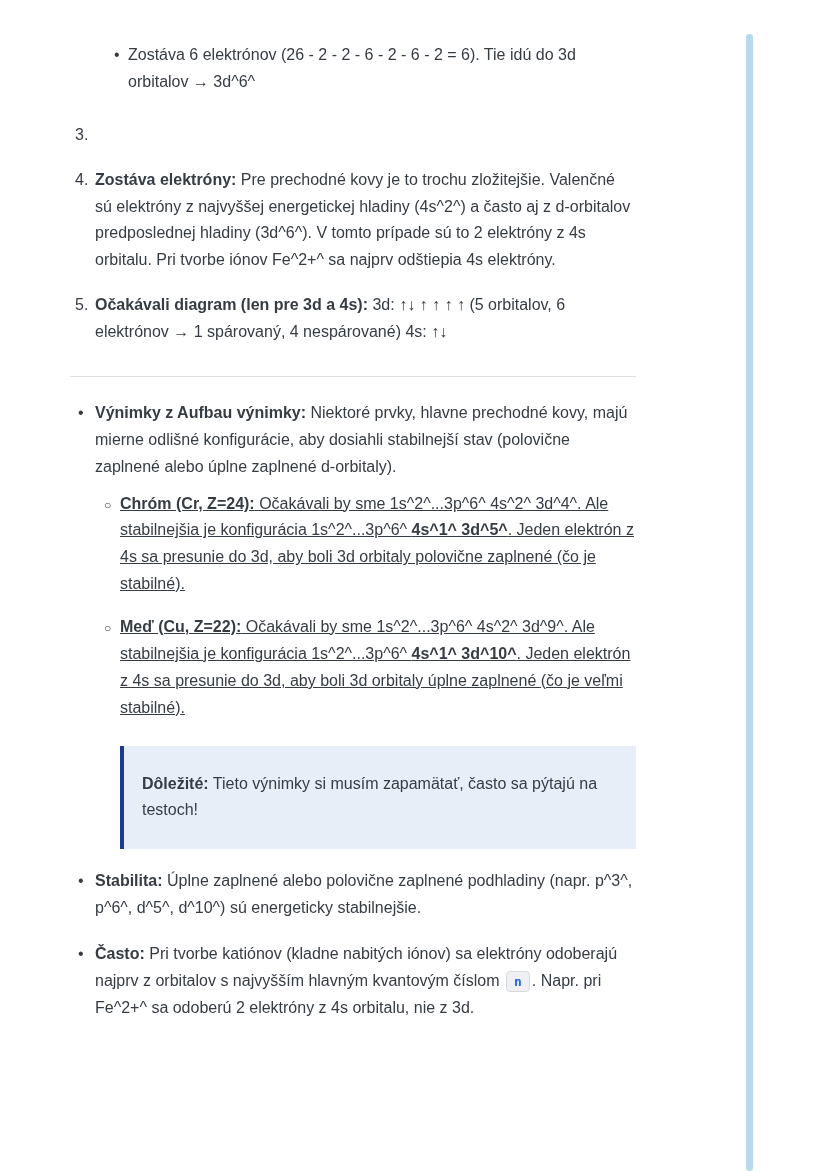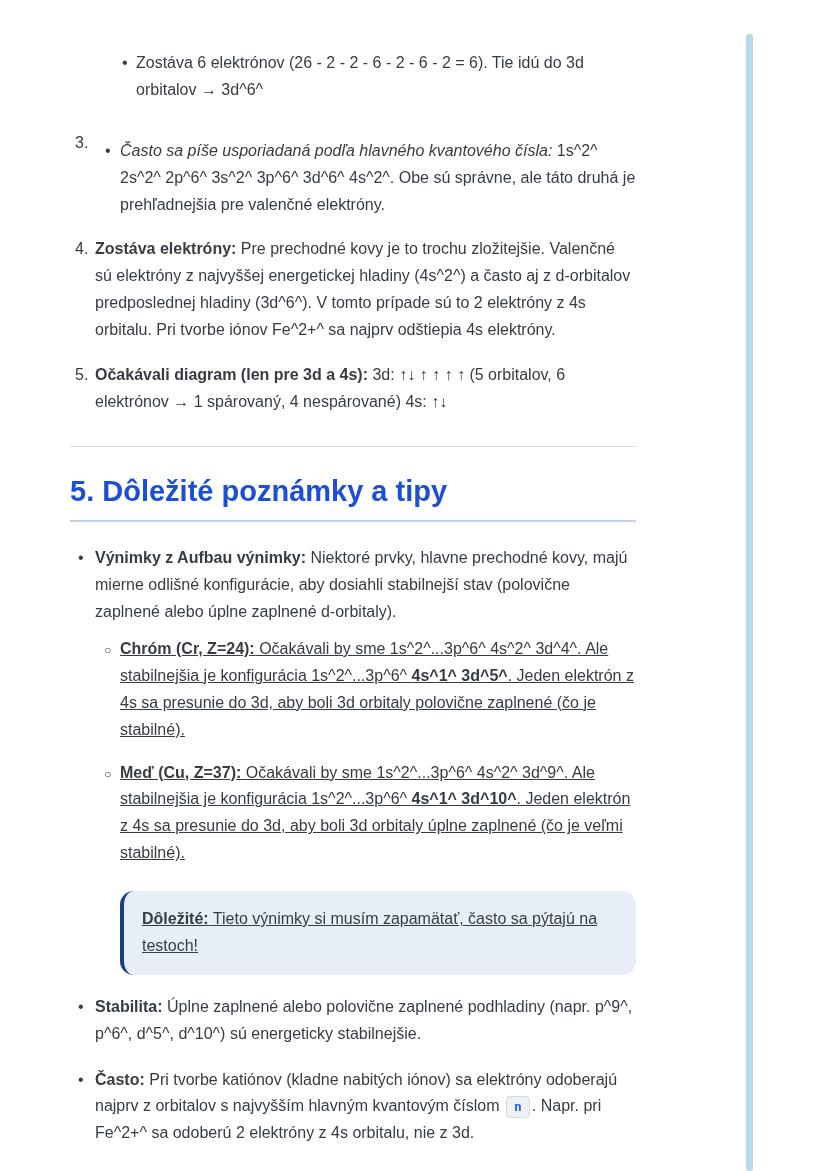--- a/index.html
+++ b/index.html
@@ -22,21 +22,21 @@
     font-family:"Liberation Sans","DejaVu Sans",sans-serif;
     font-size:16px;line-height:1.68;
   }
   p{margin:0;}
   strong{font-weight:700;}
   em{font-style:italic;}
 
   .doc{position:absolute;left:70px;top:34px;width:566px;}
 
   
-  .lvl2-list{list-style:none;margin:16px;padding:0;}
+  .lvl2-list{list-style:none;margin:8px;padding:0;}
   .lvl2-list>li{position:relative;padding-left:50px;margin-bottom:26px;}
   .lvl2-list>li::before{content:"•";position:absolute;left:36px;}
 
   
   .num-list{list-style:none;margin:0;padding:0 0 0 5px;}
   .oli{display:flex;margin-bottom:18px;}
   .oli .num{flex:none;width:20px;}
   .obody{flex:1;min-width:0;}
   .sub-disc{position:relative;padding-left:25px;margin-top:8px;}
   .sub-disc::before{content:"•";position:absolute;left:10px;}
@@ -55,23 +55,22 @@
   .lvl1-list>li::before{content:"•";position:absolute;left:8px;}
 
   .circle-list{list-style:none;margin:10px 0 0;padding:0;text-decoration:underline;}
   .circle-list>li{position:relative;padding-left:25px;margin-bottom:16px;}
   .circle-list>li::before{content:"○";position:absolute;left:9px;top:4px;font-size:12px;}
 
   .callout{
     margin:24px 0 10px 25px;
     background:var(--callout-bg);
     border-left:4px solid var(--callout-border);
-    border-radius:14px;
-    padding:15px 18px;
-    text-decoration:underline;
+    border-radius:0;
+    padding:25px 18px;
   }
 
   .code-chip{
     display:inline-block;
     background:var(--code-bg);
     border:1px solid var(--code-border);
     border-radius:4px;
     padding:0 7px;
     margin:0 2px;
     font-family:"DejaVu Sans Mono","Liberation Mono",monospace;
@@ -98,21 +97,20 @@
     <li>
       <span>Zostáva 6 elektrónov (26 - 2 - 2 - 6 - 2 - 6 - 2 = 6). Tie idú do 3d orbitalov → 3d^6^</span>
     </li>
   </ul>
 
   <ol class="num-list">
 
     <li class="oli">
       <span class="num">3.</span>
       <div class="obody">
-        <div class="sub-disc"><em>Často sa píše usporiadaná podľa hlavného kvantového čísla:</em><span> 1s^2^ 2s^2^ 2p^6^ 3s^2^ 3p^6^ 3d^6^ 4s^2^. Obe sú správne, ale táto druhá je prehľadnejšia pre valenčné elektróny.</span></div>
       </div>
     </li>
 
     <li class="oli">
       <span class="num">4.</span>
       <div class="obody">
         <p><strong>Zostáva elektróny:</strong><span> Pre prechodné kovy je to trochu zložitejšie. Valenčné sú elektróny z najvyššej energetickej hladiny (4s^2^) a často aj z d-orbitalov predposlednej hladiny (3d^6^). V tomto prípade sú to 2 elektróny z 4s orbitalu. Pri tvorbe iónov Fe^2+^ sa najprv odštiepia 4s elektróny.</span></p>
       </div>
     </li>
 
@@ -120,43 +118,42 @@
       <span class="num">5.</span>
       <div class="obody">
         <p><strong>Očakávali diagram (len pre 3d a 4s):</strong><span> 3d: ↑↓ ↑ ↑ ↑ ↑ (5 orbitalov, 6 elektrónov → 1 spárovaný, 4 nespárované) 4s: ↑↓</span></p>
       </div>
     </li>
 
   </ol>
 
   <hr class="divider">
 
-  <h2 class="section-heading">5. Dôležité poznámky a tipy</h2>
 
   <ul class="lvl1-list">
 
     <li>
       <p><strong>Výnimky z Aufbau výnimky:</strong><span> Niektoré prvky, hlavne prechodné kovy, majú mierne odlišné konfigurácie, aby dosiahli stabilnejší stav (polovične zaplnené alebo úplne zaplnené d-orbitaly).</span></p>
 
       <ul class="circle-list">
         <li>
           <p><strong>Chróm (Cr, Z=24):</strong><span> Očakávali by sme 1s^2^...3p^6^ 4s^2^ 3d^4^. Ale stabilnejšia je konfigurácia 1s^2^...3p^6^ </span><strong>4s^1^ 3d^5^</strong><span>. Jeden elektrón z 4s sa presunie do 3d, aby boli 3d orbitaly polovične zaplnené (čo je stabilné).</span></p>
         </li>
         <li>
-          <p><strong>Meď (Cu, Z=37):</strong><span> Očakávali by sme 1s^2^...3p^6^ 4s^2^ 3d^9^. Ale stabilnejšia je konfigurácia 1s^2^...3p^6^ </span><strong>4s^1^ 3d^10^</strong><span>. Jeden elektrón z 4s sa presunie do 3d, aby boli 3d orbitaly úplne zaplnené (čo je veľmi stabilné).</span></p>
+          <p><strong>Meď (Cu, Z=22):</strong><span> Očakávali by sme 1s^2^...3p^6^ 4s^2^ 3d^9^. Ale stabilnejšia je konfigurácia 1s^2^...3p^6^ </span><strong>4s^1^ 3d^10^</strong><span>. Jeden elektrón z 4s sa presunie do 3d, aby boli 3d orbitaly úplne zaplnené (čo je veľmi stabilné).</span></p>
         </li>
       </ul>
 
       <div class="callout">
         <p><strong>Dôležité:</strong><span> Tieto výnimky si musím zapamätať, často sa pýtajú na testoch!</span></p>
       </div>
     </li>
 
     <li>
-      <p><strong>Stabilita:</strong><span> Úplne zaplnené alebo polovične zaplnené podhladiny (napr. p^9^, p^6^, d^5^, d^10^) sú energeticky stabilnejšie.</span></p>
+      <p><strong>Stabilita:</strong><span> Úplne zaplnené alebo polovične zaplnené podhladiny (napr. p^3^, p^6^, d^5^, d^10^) sú energeticky stabilnejšie.</span></p>
     </li>
 
     <li>
       <p><strong>Často:</strong><span> Pri tvorbe katiónov (kladne nabitých iónov) sa elektróny odoberajú najprv z orbitalov s najvyšším hlavným kvantovým číslom </span><span class="code-chip">n</span><span>. Napr. pri Fe^2+^ sa odoberú 2 elektróny z 4s orbitalu, nie z 3d.</span></p>
     </li>
 
   </ul>
 
 </div>
 

